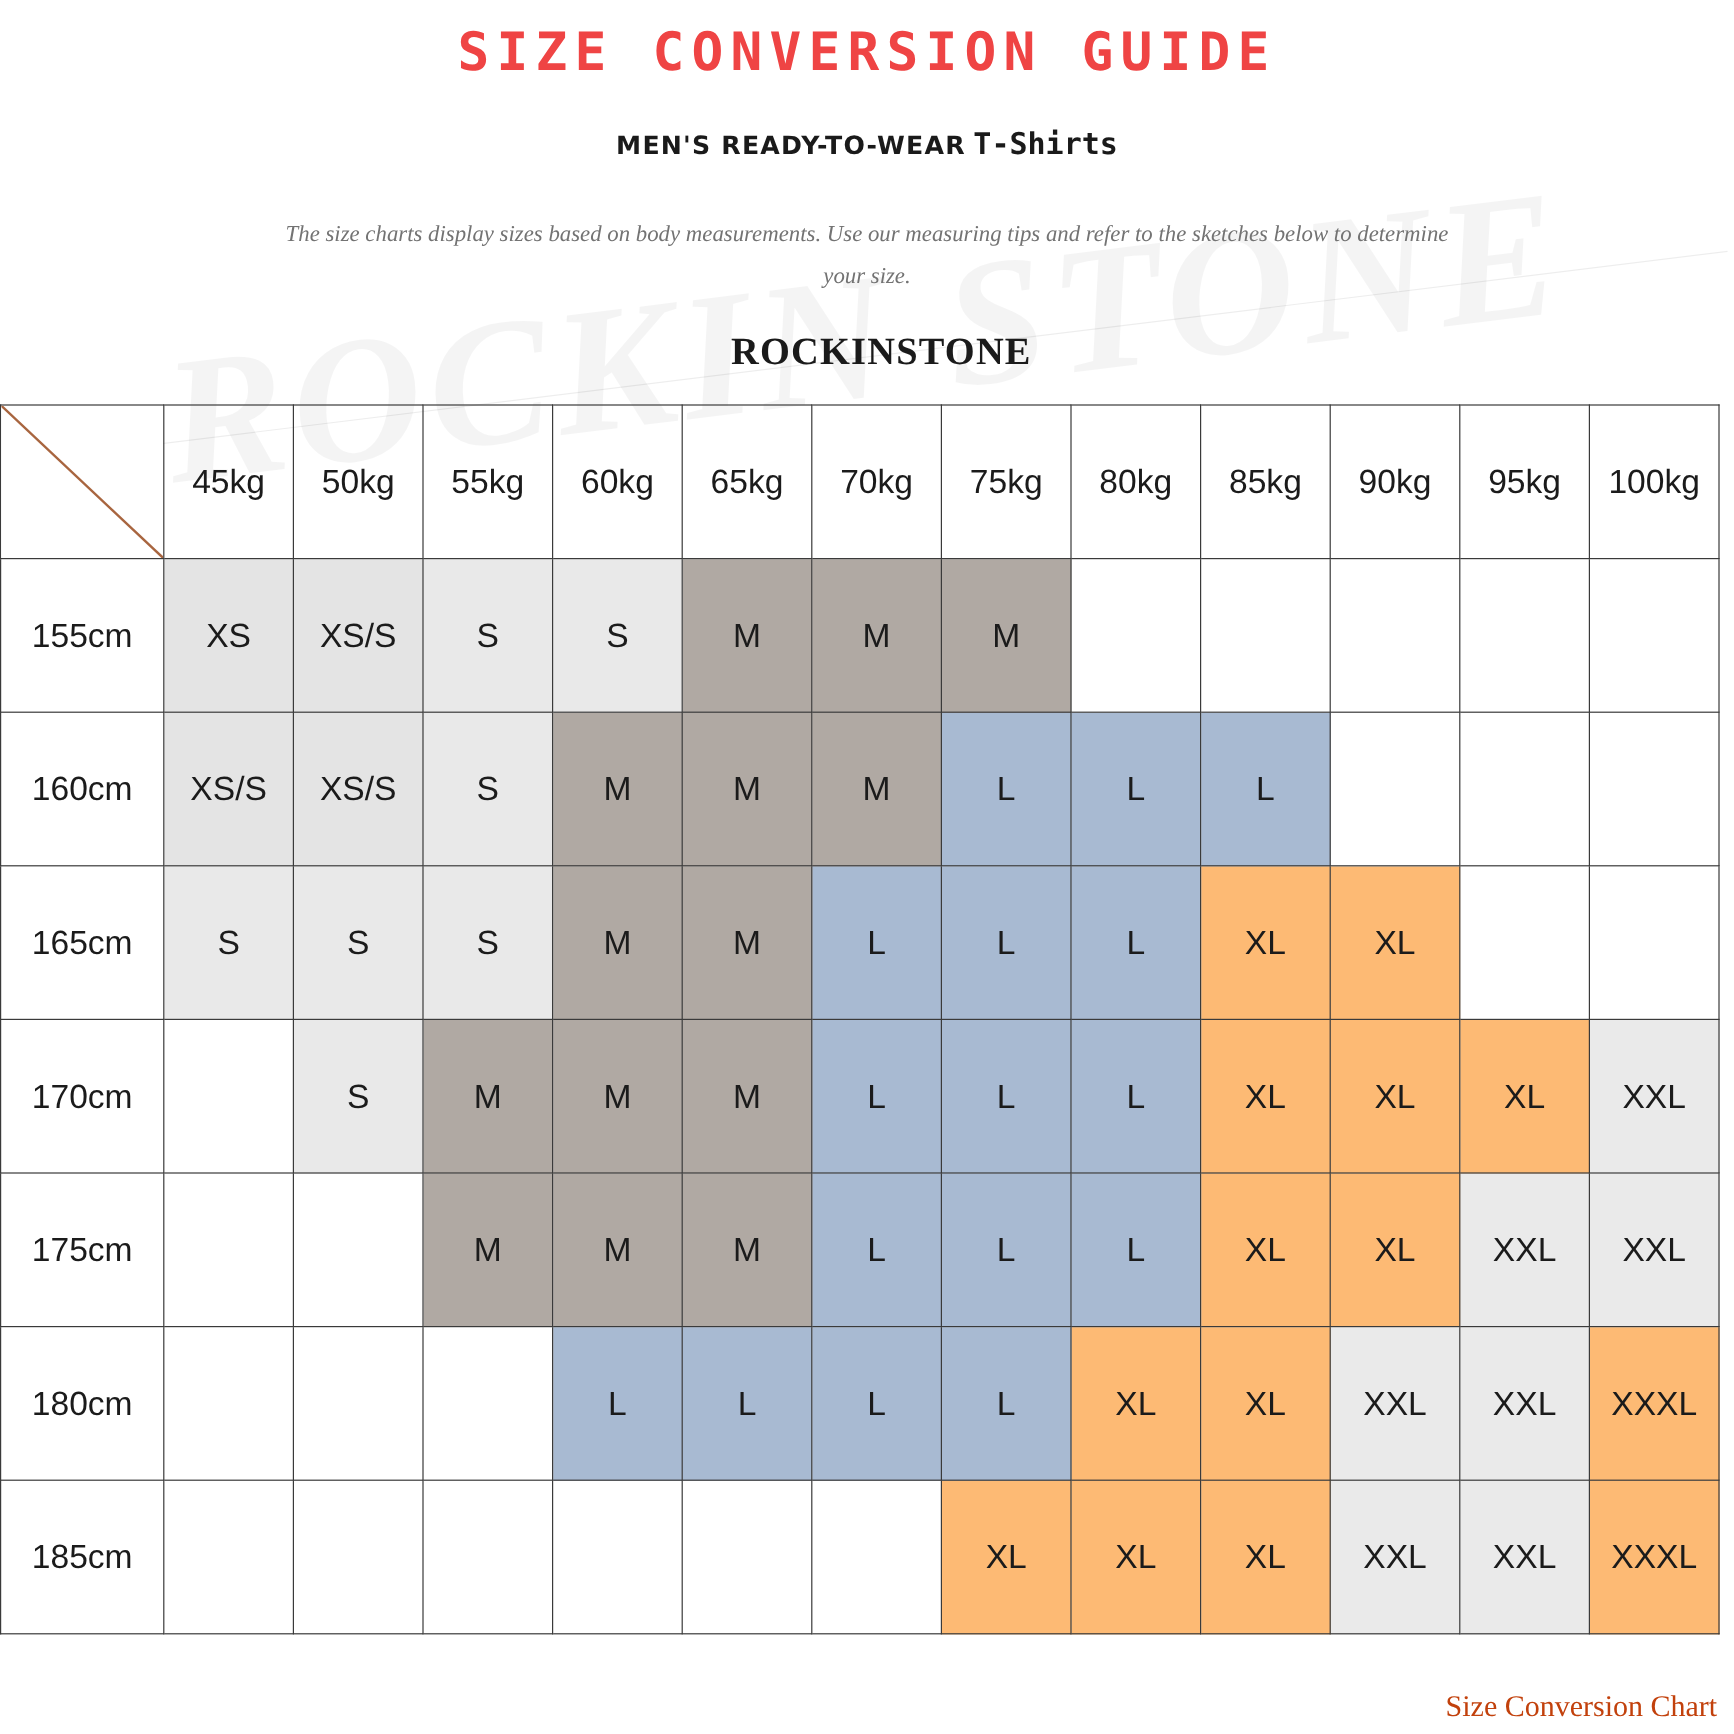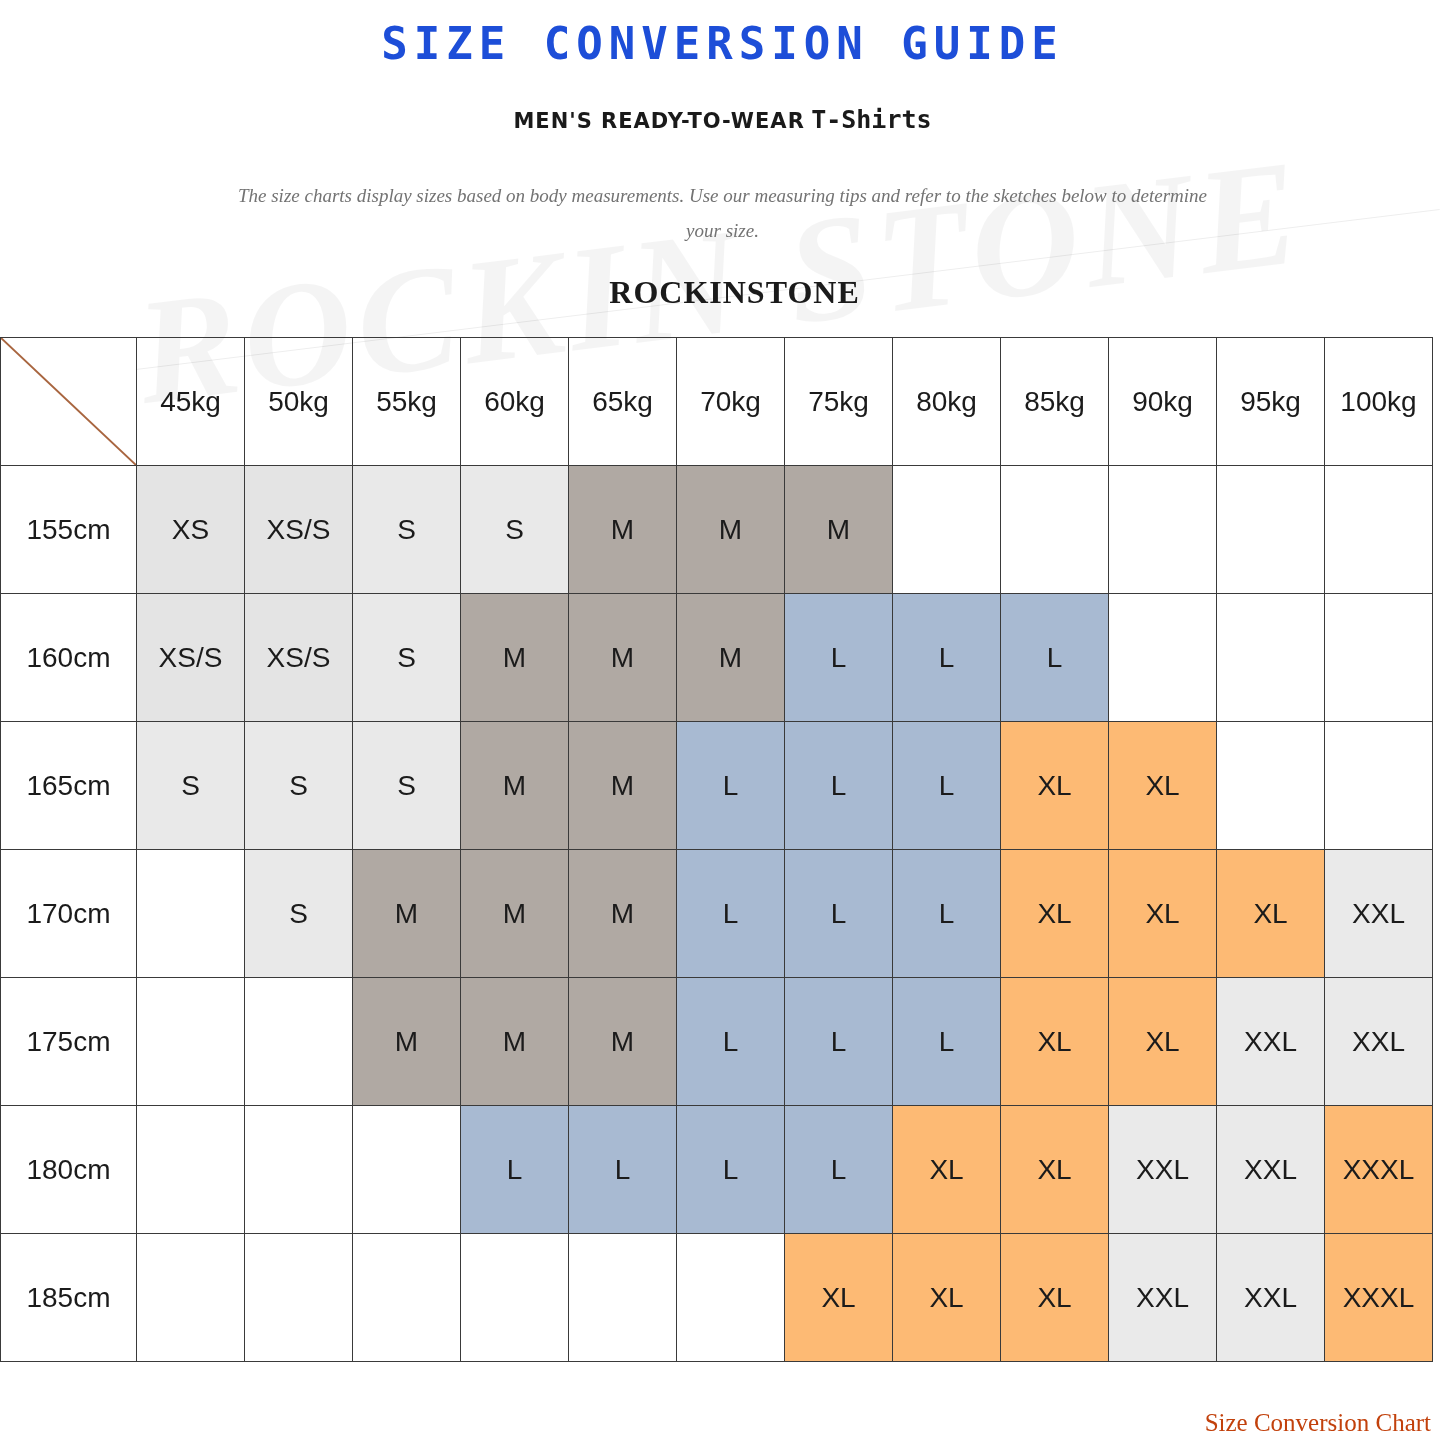--- a/index.html
+++ b/index.html
@@ -47,21 +47,21 @@
   .content { position: relative; z-index: 2; }
 
   h1.title {
     margin: 0;
     padding-top: 18px;
     text-align: center;
     font-family: "DejaVu Sans Mono", monospace;
     font-size: 44px;
     font-weight: bold;
     letter-spacing: 6px;
-    color: #1d4ed8;
+    color: #ef4444;
   }
 
   .subtitle {
     text-align: center;
     margin-top: 36px;
     font-size: 21px;
     font-weight: bold;
     letter-spacing: 0.5px;
   }
   .subtitle .sub-main {

